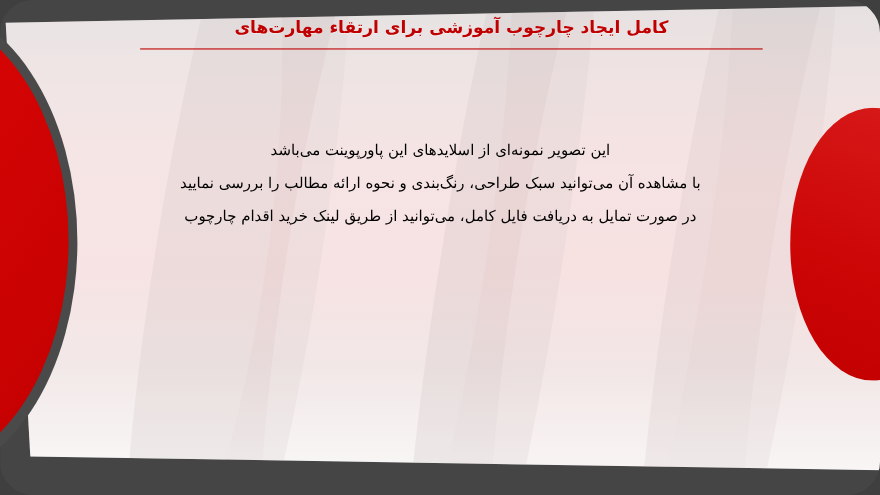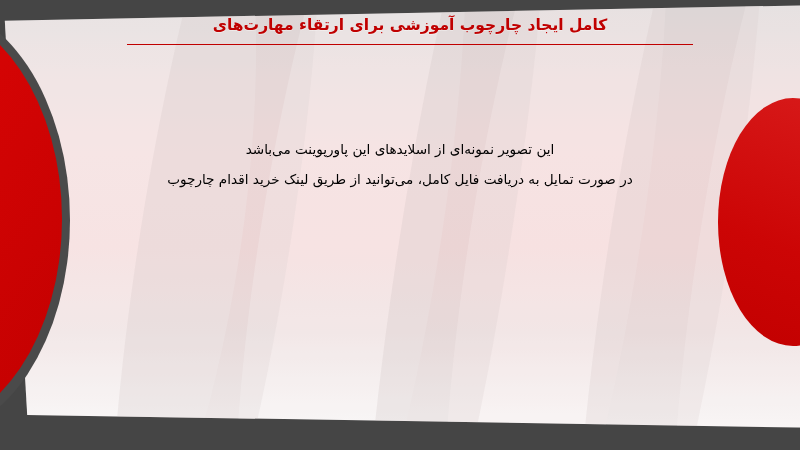--- a/index.html
+++ b/index.html
@@ -9,20 +9,21 @@
     background:#3f3f3f;
     font-family:"DejaVu Sans","Liberation Sans",sans-serif;
   }
 
   
   .slide{
     position:relative;
     width:800px;height:450px;
     background:#434343;
     overflow:hidden;
+    border-radius:30px;
   }
 
   
   .frame-dark{
     position:absolute;
     left:0;top:0;width:800px;height:450px;
     background:#454545;
   }
 
   
@@ -110,21 +111,21 @@
   .title-rule{
     margin:6px auto 0 auto;
     width:566px;
     height:0;
     border-top:1.6px solid #c00000;
   }
 
   
   .body-block{
     position:absolute;
-    left:80px; top:134px;
+    left:80px; top:122px;
     width:640px;
     text-align:center;
     z-index:6;
   }
   .body-line{
     color:#000000;
     font-size:13.6px;
     line-height:30px;
     white-space:nowrap;
     font-weight:normal;
@@ -154,16 +155,17 @@
   <div class="ellipse ellipse-left"></div>
   <div class="ellipse ellipse-right"></div>
 
   <div class="title-block">
     <div class="title-line">کامل ایجاد چارچوب آموزشی برای ارتقاء مهارت‌های</div>
     <div class="title-rule"></div>
   </div>
 
   <div class="body-block">
     <div class="body-line">این تصویر نمونه‌ای از اسلایدهای این پاورپوینت می‌باشد</div>
+    <div class="body-line">با مشاهده آن می‌توانید سبک طراحی، رنگ‌بندی و نحوه ارائه مطالب را بررسی نمایید</div>
     <div class="body-line">در صورت تمایل به دریافت فایل کامل، می‌توانید از طریق لینک خرید اقدام چارچوب</div>
   </div>
 
 </div>
 
 </body></html>

